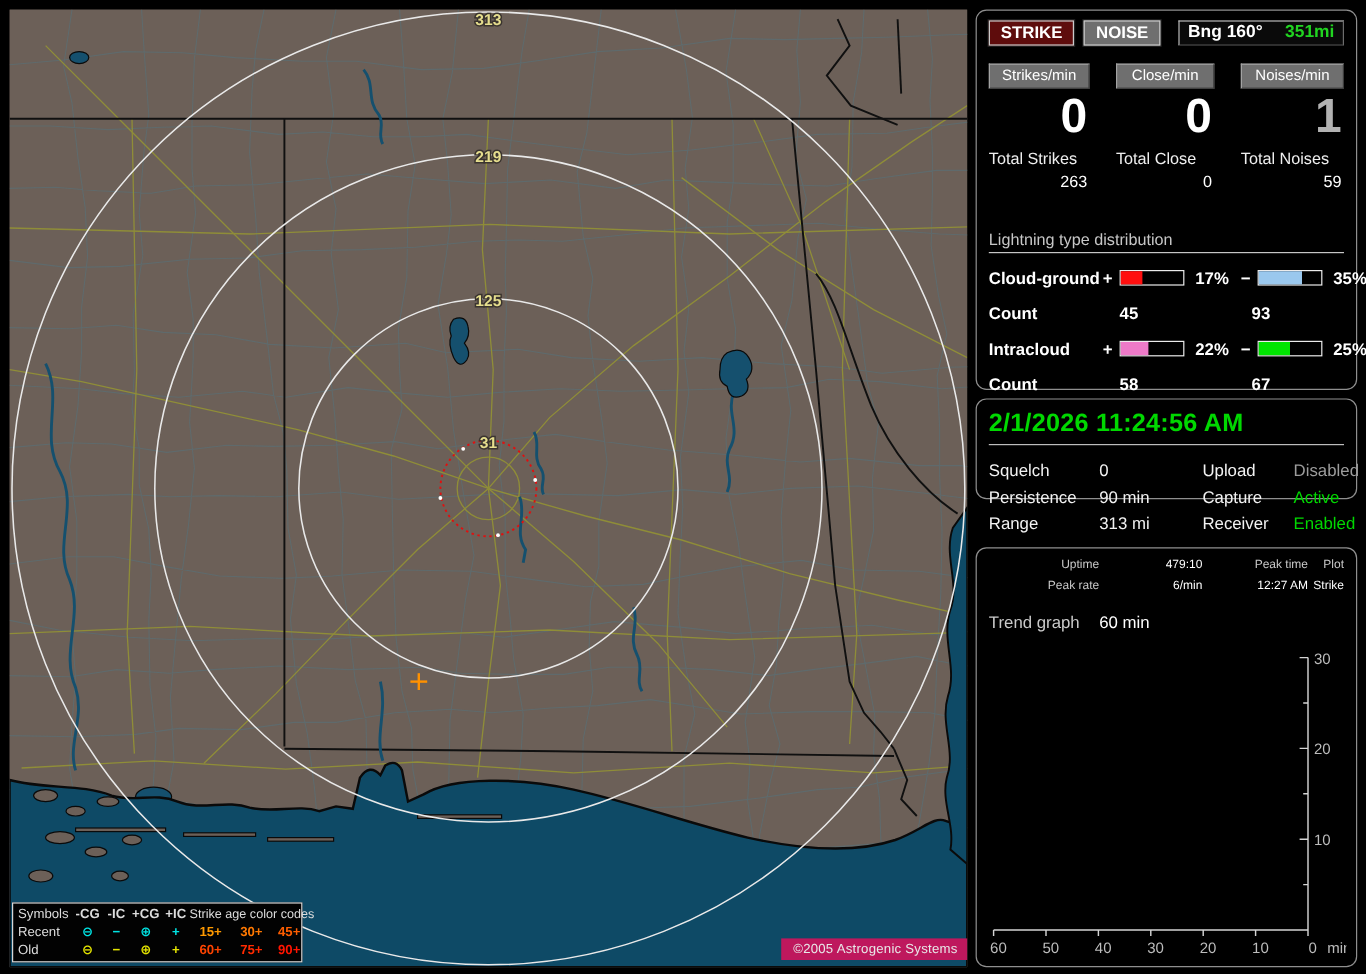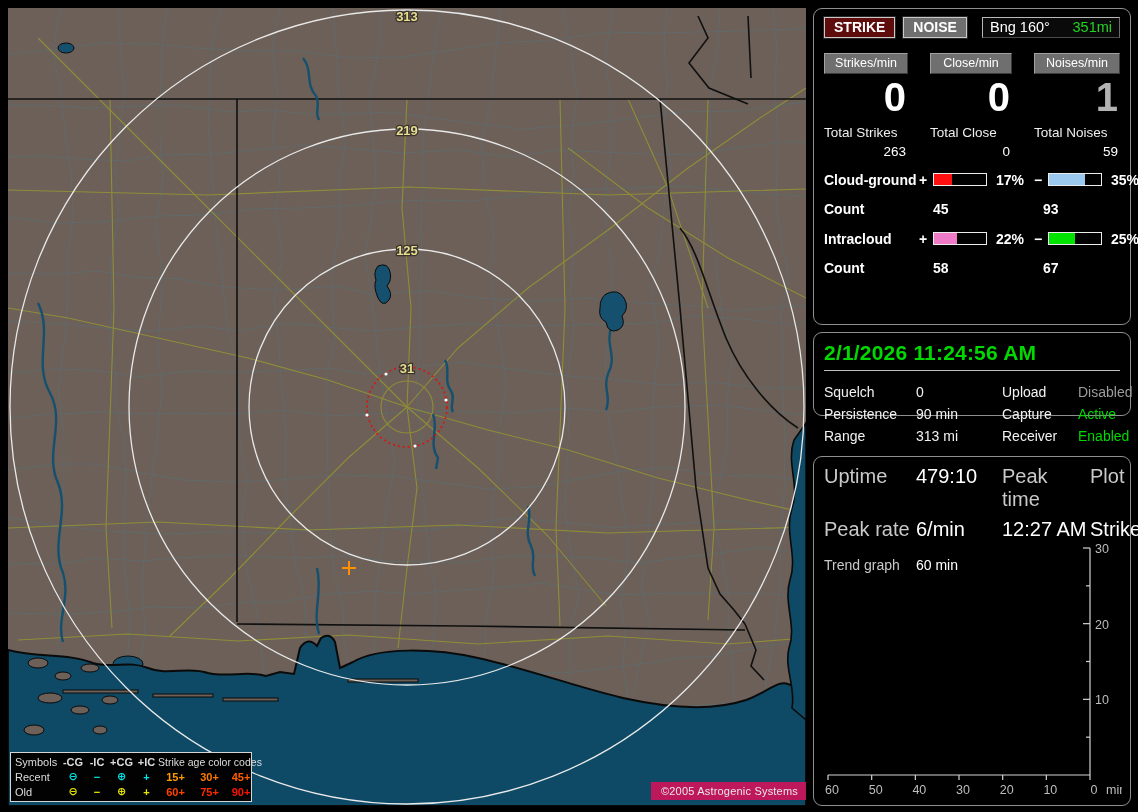--- a/index.html
+++ b/index.html
@@ -25,21 +25,21 @@
   #box-time  { left:813px; top:332px; width:318px; height:84px; padding:7px 10px; }
   #box-sess  { left:813px; top:456px; width:318px; height:350px; padding:8px 10px; }
   
   .btn-row { display:flex; align-items:center; gap:8px; }
   .tbtn { font-size:14px; font-weight:bold; color:#fff; padding:1px 9px 2px;
           border:1px solid #c9c9c9; box-shadow:0 0 0 1px #262626; cursor:default; }
   .tbtn.strike { background:#5e0c0c; }
   .tbtn.noise  { background:#6f6f6f; }
   .bng { margin-left:auto; width:138px; display:flex; justify-content:space-between; align-items:center;
          background:#0a0a0a; border:1px solid #b9b9b9; border-right-color:#6c6c6c; border-bottom-color:#4a4a4a;
-         padding:1px 7px 2px; font-size:14.5px; font-weight:normal; }
+         padding:1px 7px 2px; font-size:14.5px; font-weight:bold; }
   .bng .brg { color:#fff; } .bng .dist { color:#21d421; }
   .rates { display:flex; justify-content:space-between; margin-top:15px; }
   .rate-col { width:84px; } .rate-col.c2{ width:82px; } .rate-col.c3{ width:86px; }
   .chip { display:block; text-align:center; background:#6f6f6f; color:#fff; font-size:12.5px;
           padding:2px 0 3px; border:1px solid #a2a2a2; border-right-color:#3c3c3c; border-bottom-color:#3c3c3c; }
   .rate-value { text-align:right; font-size:40px; font-weight:bold; color:#fff; line-height:1.02;
                 margin-top:3px; padding-right:2px; }
   .rate-col.c3 .rate-value { color:#b2b2b2; }
   .tot-label { margin-top:7px; font-size:13.5px; color:#efefef; white-space:nowrap; }
   .tot-value { text-align:right; font-size:13.5px; color:#fff; margin-top:4px; padding-right:2px; }
@@ -51,21 +51,21 @@
   .bar { width:54px; height:13px; border:1px solid #ececec; background:#000; }
   .bar > div { height:100%; }
   .count-row { display:grid; grid-template-columns:95px 14px 110px 1fr; align-items:center;
                margin-top:10px; font-size:14px; font-weight:bold; color:#fff; height:18px; }
   
   .datetime { color:#00d800; font-size:21px; font-weight:bold; padding:1px 0 5px;
               border-bottom:1px solid #bdbdbd; letter-spacing:.2px; }
   .settings { display:grid; grid-template-columns:92px 86px 76px 1fr; row-gap:6px;
               margin-top:13px; font-size:14px; color:#f2f2f2; }
   
-  .sess { display:grid; grid-template-columns:92px 86px 88px 1fr; row-gap:7px; font-size:20px; }
+  .sess { display:grid; grid-template-columns:92px 86px 88px 1fr; row-gap:7px; font-size:10px;text-align:right; }
   .sess .lbl { color:#c9c9c9; } .sess .val { color:#fff; }
   .trend-row { display:grid; grid-template-columns:92px 1fr; margin-top:16px; font-size:14px; }
   #trend-svg { position:absolute; left:10px; top:84px; }
 </style>
 </head>
 <body>
 
 <div id="map-wrap">
   <svg id="map-svg" width="798" height="798" viewBox="0 0 798 798">
     <rect x="0" y="0" width="798" height="798" fill="#6c6058"></rect>
@@ -218,20 +218,21 @@
       <div class="tot-value">0</div>
     </div>
     <div class="rate-col c3">
       <span class="chip">Noises/min</span>
       <div class="rate-value">1</div>
       <div class="tot-label">Total Noises</div>
       <div class="tot-value">59</div>
     </div>
   </div>
 
+  <div class="dist-title">Lightning type distribution</div>
 
   <div class="dist-row">
     <span>Cloud-ground</span>
     <span class="sign">+</span>
     <span class="bar">
         <div style="width: 34%; background: rgb(255, 15, 15);"></div>
       </span>
     <span class="pct">17%</span>
     <span class="sign">−</span>
     <span class="bar">

